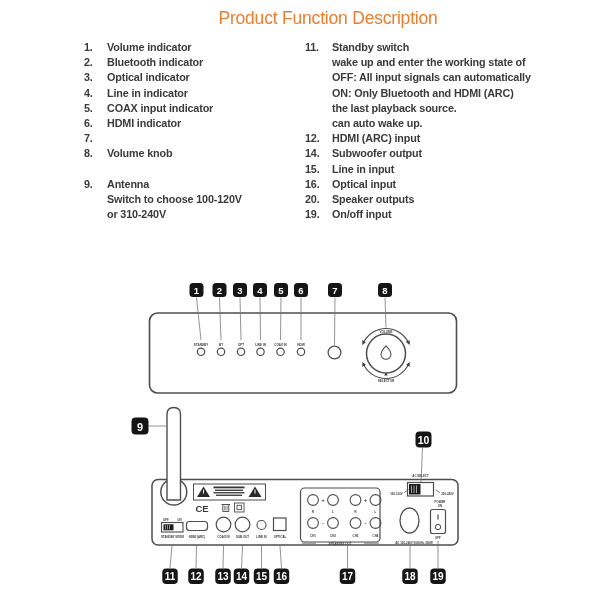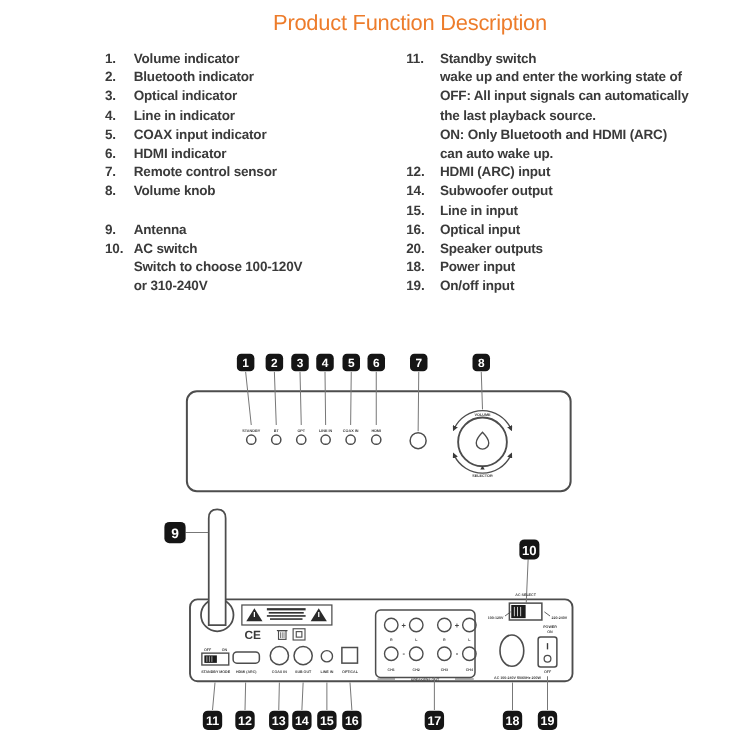--- a/index.html
+++ b/index.html
@@ -3,21 +3,21 @@
 <meta charset="utf-8">
 <style>
   html,body{margin:0;padding:0;background:#fff;}
   .page{position:relative;width:600px;height:600px;background:#fff;overflow:hidden;
         font-family:"Liberation Sans",sans-serif;}
   .title{position:absolute;top:8px;left:0;width:600px;text-align:center;
          font-size:17.5px;font-weight:400;color:#ED7C2B;letter-spacing:-0.2px;padding-left:28px;}
   .col{position:absolute;top:40px;color:#3a3a3a;font-size:10.8px;font-weight:700;
        letter-spacing:-0.15px;}
   .col-left{left:84px;width:225px;}
-  .col-right{left:305px;width:250px;margin-left:20px;}
+  .col-right{left:305px;width:250px;}
   .row{display:flex;height:15.2px;line-height:15.2px;white-space:nowrap;}
   .col-left .n{flex:none;width:23px;}
   .col-right .n{flex:none;width:27px;}
   svg{position:absolute;left:0;top:270px;}
   svg text{font-family:"Liberation Sans",sans-serif;fill:#3a3a3a;}
   .tiny{font-size:3px;font-weight:700;text-anchor:middle;}
   .tiny2{font-size:2.9px;font-weight:700;text-anchor:middle;}
   .badge{fill:#151515;}
   .bn{fill:#fff;font-weight:700;text-anchor:middle;}
   .outline{fill:#fff;stroke:#4d4d4d;}
@@ -52,38 +52,33 @@
     <div class="row">
         <span class="n">5.</span>
         <span>COAX input indicator</span>
       </div>
     <div class="row">
         <span class="n">6.</span>
         <span>HDMI indicator</span>
       </div>
     <div class="row">
         <span class="n">7.</span>
-        <span>Remote control sensor</span>
       </div>
     <div class="row">
         <span class="n">8.</span>
         <span>Volume knob</span>
       </div>
     <div class="row">
         <span class="n"></span>
       </div>
     <div class="row">
         <span class="n">9.</span>
         <span>Antenna</span>
       </div>
     <div class="row">
-        <span class="n">10.</span>
-        <span>AC switch</span>
-      </div>
-    <div class="row">
         <span class="n"></span>
         <span>Switch to choose 100-120V</span>
       </div>
     <div class="row">
         <span class="n"></span>
         <span>or 310-240V</span>
       </div>
   </div>
 
   <div class="col col-right">
@@ -94,25 +89,25 @@
     <div class="row">
         <span class="n"></span>
         <span>wake up and enter the working state of</span>
       </div>
     <div class="row">
         <span class="n"></span>
         <span>OFF: All input signals can automatically</span>
       </div>
     <div class="row">
         <span class="n"></span>
+        <span>ON: Only Bluetooth and HDMI (ARC)</span>
+      </div>
+    <div class="row">
+        <span class="n"></span>
         <span>the last playback source.</span>
-      </div>
-    <div class="row">
-        <span class="n"></span>
-        <span>ON: Only Bluetooth and HDMI (ARC)</span>
       </div>
     <div class="row">
         <span class="n"></span>
         <span>can auto wake up.</span>
       </div>
     <div class="row">
         <span class="n">12.</span>
         <span>HDMI (ARC) input</span>
       </div>
     <div class="row">
@@ -123,24 +118,20 @@
         <span class="n">15.</span>
         <span>Line in input</span>
       </div>
     <div class="row">
         <span class="n">16.</span>
         <span>Optical input</span>
       </div>
     <div class="row">
         <span class="n">20.</span>
         <span>Speaker outputs</span>
-      </div>
-    <div class="row">
-        <span class="n">18.</span>
-        <span>Power input</span>
       </div>
     <div class="row">
         <span class="n">19.</span>
         <span>On/off input</span>
       </div>
   </div>
 
   <svg width="600" height="330" viewBox="0 270 600 330">
     <defs>
       <marker id="ah" viewBox="0 0 6 6" refX="3" refY="3" markerWidth="4" markerHeight="4" orient="auto-start-reverse">

